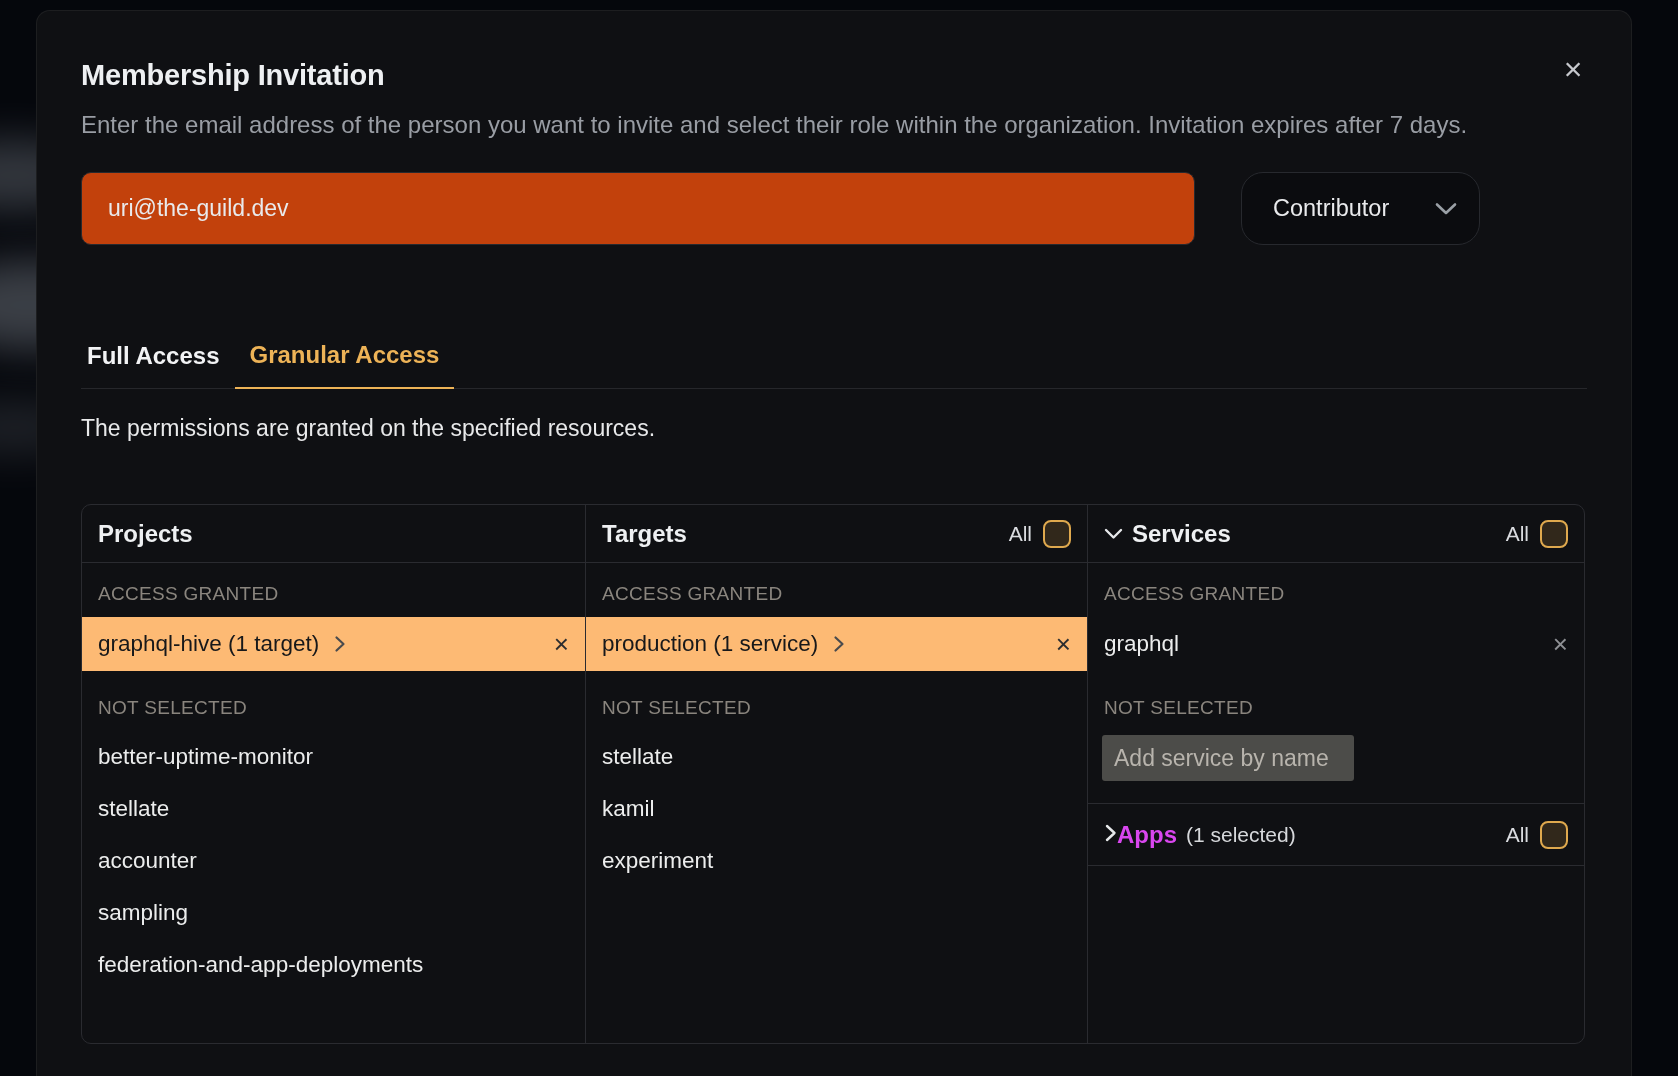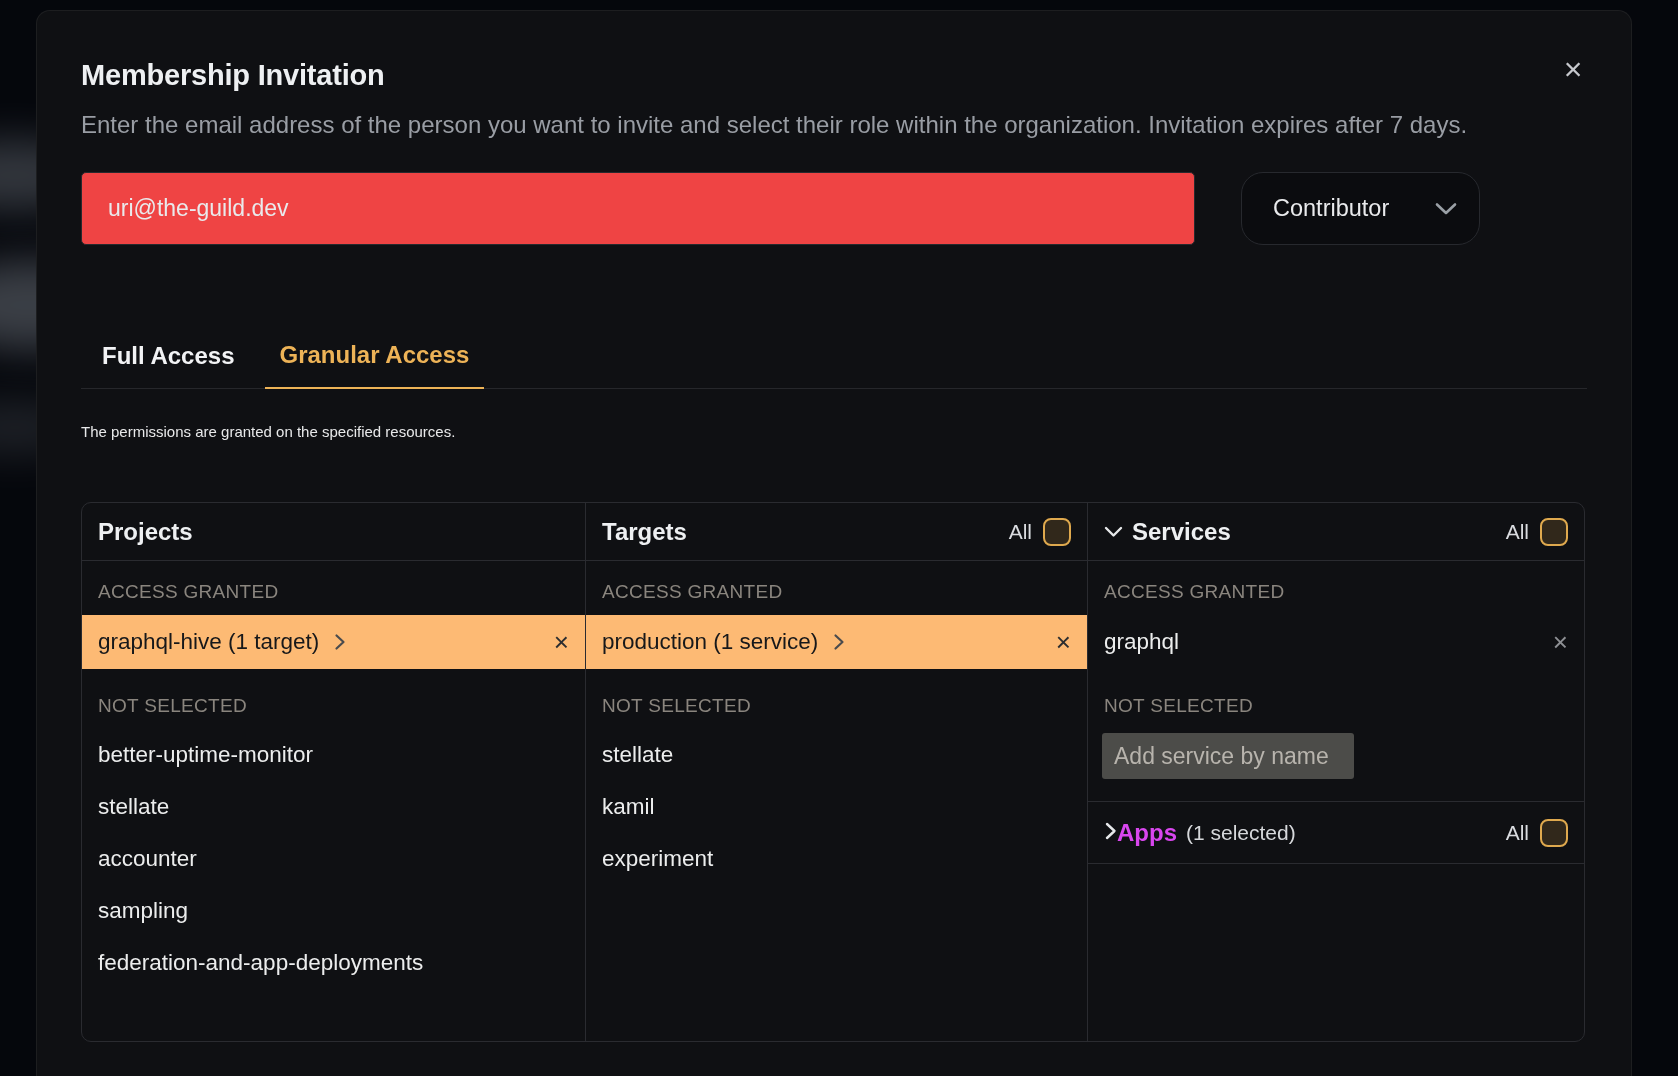--- a/index.html
+++ b/index.html
@@ -39,23 +39,23 @@
   }
   .modal-desc {
     margin-top: 14px;
     font-size: 24px; line-height: 38px;
     color: #999da4;
     max-width: 1510px;
   }
   .form-row { margin-top: 28px; display: flex; gap: 46px; }
   .email-input {
     width: 1114px; height: 73px;
-    background: #ef4444;
+    background: #c2410c;
     border: 1px solid #27292e;
-    border-radius: 5px;
+    border-radius: 10px;
     color: #e9eaec; font-size: 23px;
     padding: 0 26px;
     font-family: "Liberation Sans", sans-serif;
     outline: none;
   }
   .role-select {
     width: 239px; height: 73px;
     background: #0b0c0f;
     border: 1px solid #27292e;
     border-radius: 22px;
@@ -71,28 +71,27 @@
     display: flex;
     border-bottom: 1px solid #26272b;
   }
   .tab {
     padding: 0 15px 18px;
     font-size: 24px; font-weight: 600;
     color: #f2f3f5;
     background: none; border: none; cursor: pointer;
     font-family: "Liberation Sans", sans-serif;
     margin-bottom: -1px;
-    margin-left: 15px;
   }
   .tab:first-child { padding-left: 6px; }
   .tab.active {
     color: #edb357;
     border-bottom: 2px solid #edb357;
   }
-  .perm-note { margin-top: 34px; font-size: 15px; color: #e8e9ea; }
+  .perm-note { margin-top: 26px; font-size: 23px; color: #e8e9ea; }
 
   .access-table {
     margin-top: 62px;
     width: 1504px; height: 540px;
     border: 1px solid #2a2b30;
     border-radius: 10px;
     display: grid;
     grid-template-columns: 504px 502px 1fr;
     overflow: hidden;
   }

